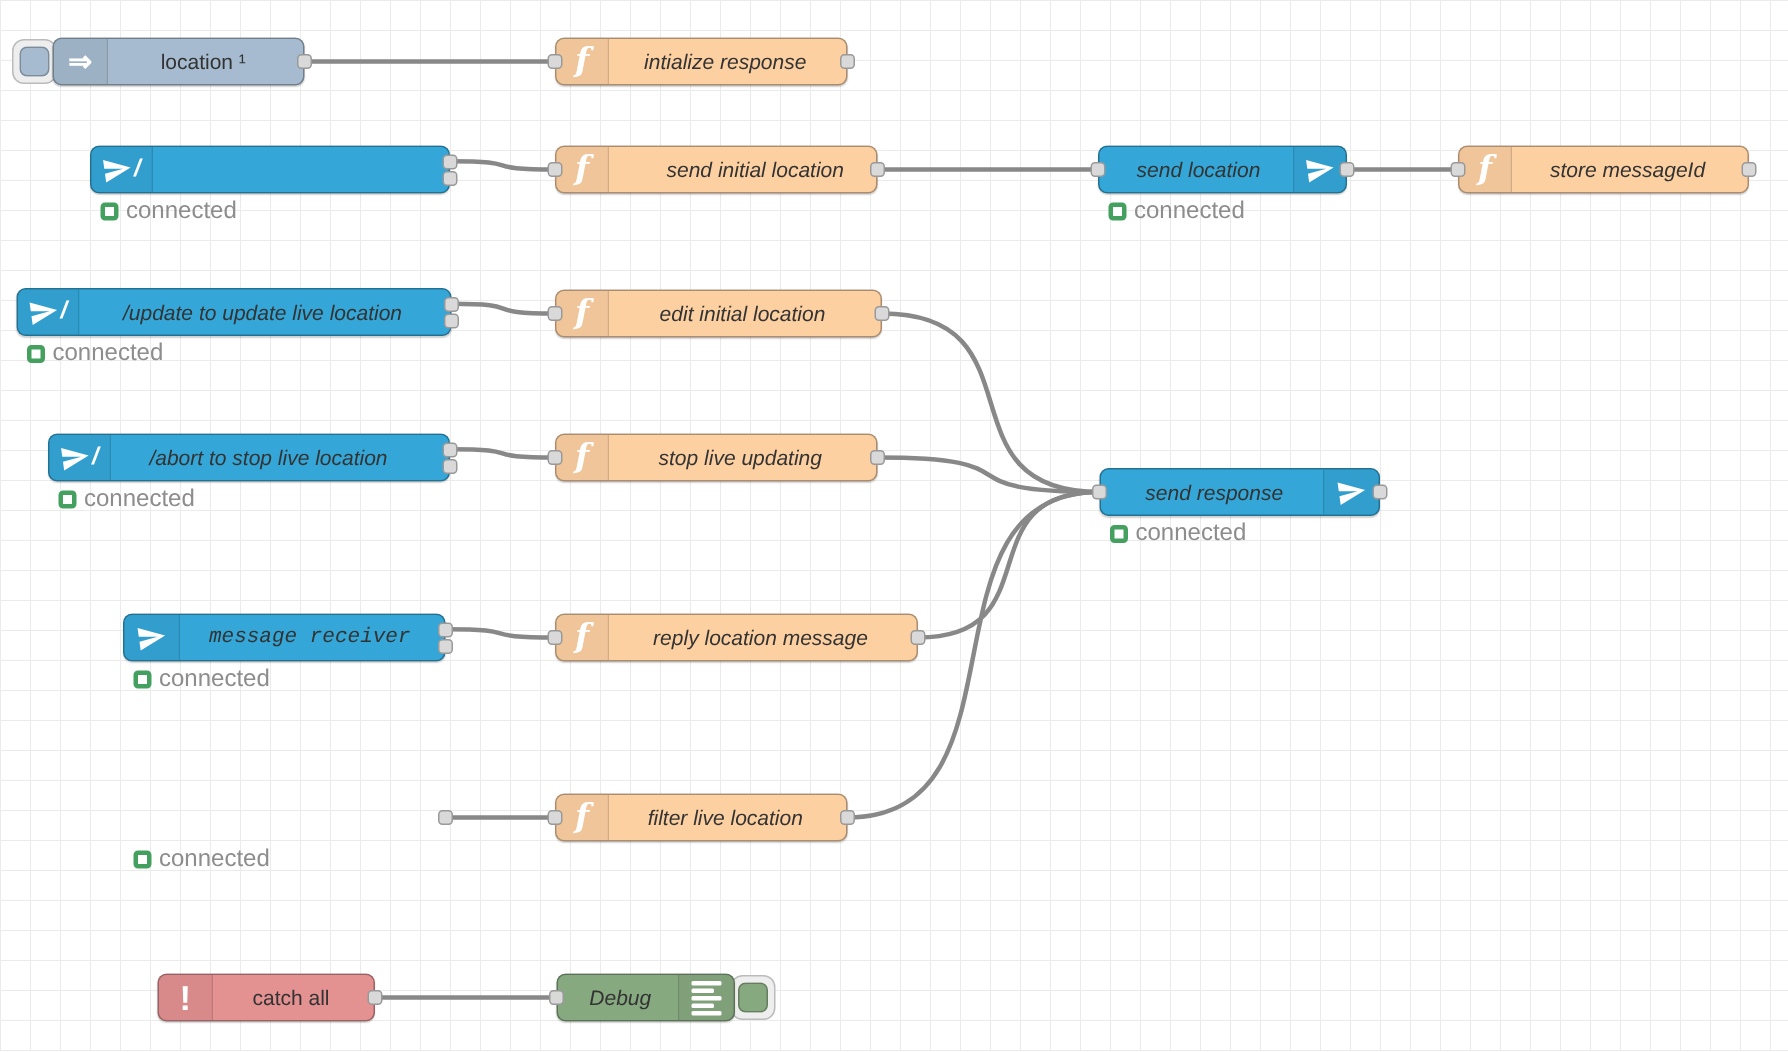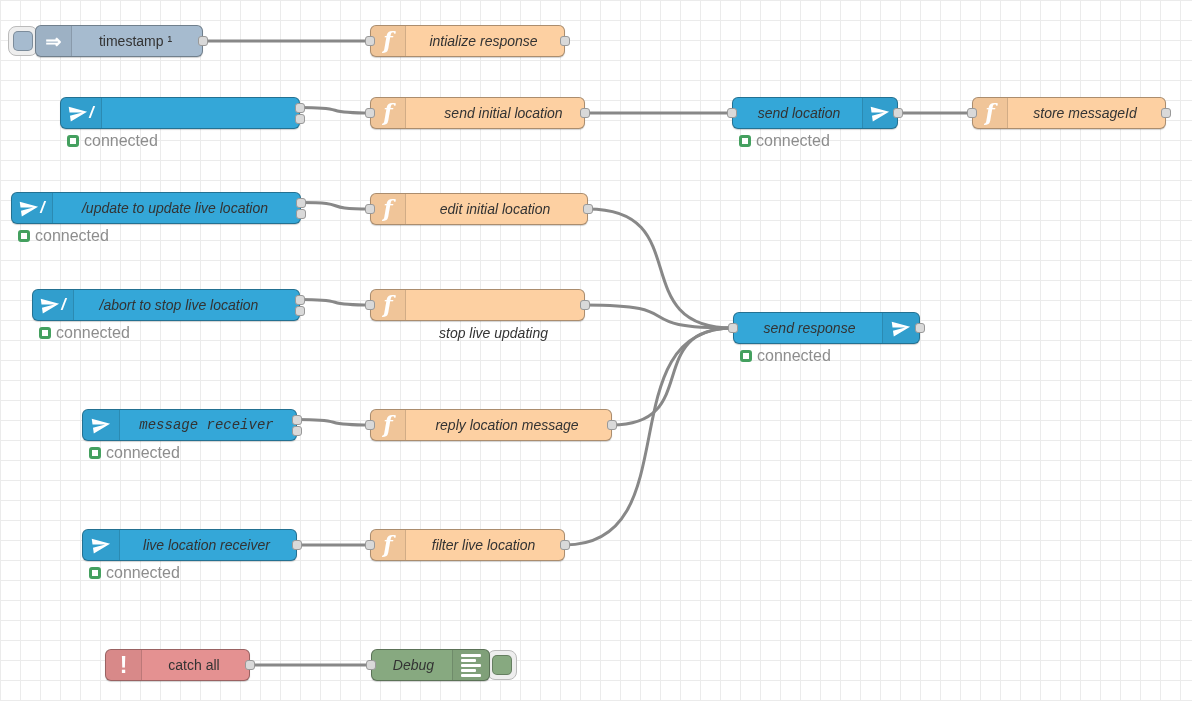--- a/index.html
+++ b/index.html
@@ -87,21 +87,21 @@
     </svg>
 <div class="node-button" style="top: 26px; left: 8px;">
       <div class="inner" style="background: rgb(166, 187, 207); border: 1px solid rgba(0, 0, 0, 0.25);"></div>
     </div>
     <div class="node" style="left: 35px; top: 25px; width: 168px; background: rgb(166, 187, 207);">
       <div class="icon-region left" style="width: 35px;">
         <div style="display: flex; align-items: center;">
           <span class="glyph-inject">⇒</span>
         </div>
       </div>
-      <span class="node-label" style="left: 35px; right: 2px;">timestamp ¹</span>
+      <span class="node-label" style="left: 35px; right: 2px;">location ¹</span>
     </div>
     <div class="port" style="left: 198px; top: 36px;"></div>
     <div class="node" style="left: 370px; top: 25px; width: 195px; background: rgb(253, 208, 162);">
       <div class="icon-region left" style="width: 34px;">
         <div style="display: flex; align-items: center;">
           <span class="glyph-f">f</span>
         </div>
       </div>
       <span class="node-label italic" style="left: 34px; right: 2px;">intialize response</span>
     </div>
@@ -202,21 +202,21 @@
     <div class="status" style="left: 39px; top: 324px;">
       <div class="ring" style="border-color: rgb(68, 160, 95);"></div>
       <span class="status-text">connected</span>
     </div>
     <div class="node" style="left: 370px; top: 289px; width: 215px; background: rgb(253, 208, 162);">
       <div class="icon-region left" style="width: 34px;">
         <div style="display: flex; align-items: center;">
           <span class="glyph-f">f</span>
         </div>
       </div>
-      <span class="node-label italic" style="left: 34px; right: 2px; margin-top: 28px;">stop live updating</span>
+      <span class="node-label italic" style="left: 34px; right: 2px;">stop live updating</span>
     </div>
     <div class="port" style="left: 365px; top: 300px;"></div>
     <div class="port" style="left: 580px; top: 300px;"></div>
     <div class="node" style="left: 733px; top: 312px; width: 187px; background: rgb(52, 167, 216);">
       <div class="icon-region right" style="width: 36px;">
         <div style="display: flex; align-items: center;">
           <svg width="20" height="20" viewBox="0 0 24 24" style="transform: rotate(-8deg);">
             <path d="M2.01 21L23 12 2.01 3 2 10l15 2-15 2z" fill="#fff"></path>
           </svg>
         </div>
@@ -248,30 +248,20 @@
     <div class="node" style="left: 370px; top: 409px; width: 242px; background: rgb(253, 208, 162);">
       <div class="icon-region left" style="width: 34px;">
         <div style="display: flex; align-items: center;">
           <span class="glyph-f">f</span>
         </div>
       </div>
       <span class="node-label italic" style="left: 34px; right: 2px;">reply location message</span>
     </div>
     <div class="port" style="left: 365px; top: 420px;"></div>
     <div class="port" style="left: 607px; top: 420px;"></div>
-    <div class="node" style="left: 82px; top: 529px; width: 215px; background: rgb(52, 167, 216);">
-      <div class="icon-region left" style="width: 36px;">
-        <div style="display: flex; align-items: center;">
-          <svg width="20" height="20" viewBox="0 0 24 24" style="transform: rotate(-8deg);">
-            <path d="M2.01 21L23 12 2.01 3 2 10l15 2-15 2z" fill="#fff"></path>
-          </svg>
-        </div>
-      </div>
-      <span class="node-label italic" style="left: 36px; right: 2px;">live location receiver</span>
-    </div>
     <div class="port" style="left: 292px; top: 540px;"></div>
     <div class="status" style="left: 89px; top: 564px;">
       <div class="ring" style="border-color: rgb(68, 160, 95);"></div>
       <span class="status-text">connected</span>
     </div>
     <div class="node" style="left: 370px; top: 529px; width: 195px; background: rgb(253, 208, 162);">
       <div class="icon-region left" style="width: 34px;">
         <div style="display: flex; align-items: center;">
           <span class="glyph-f">f</span>
         </div>

